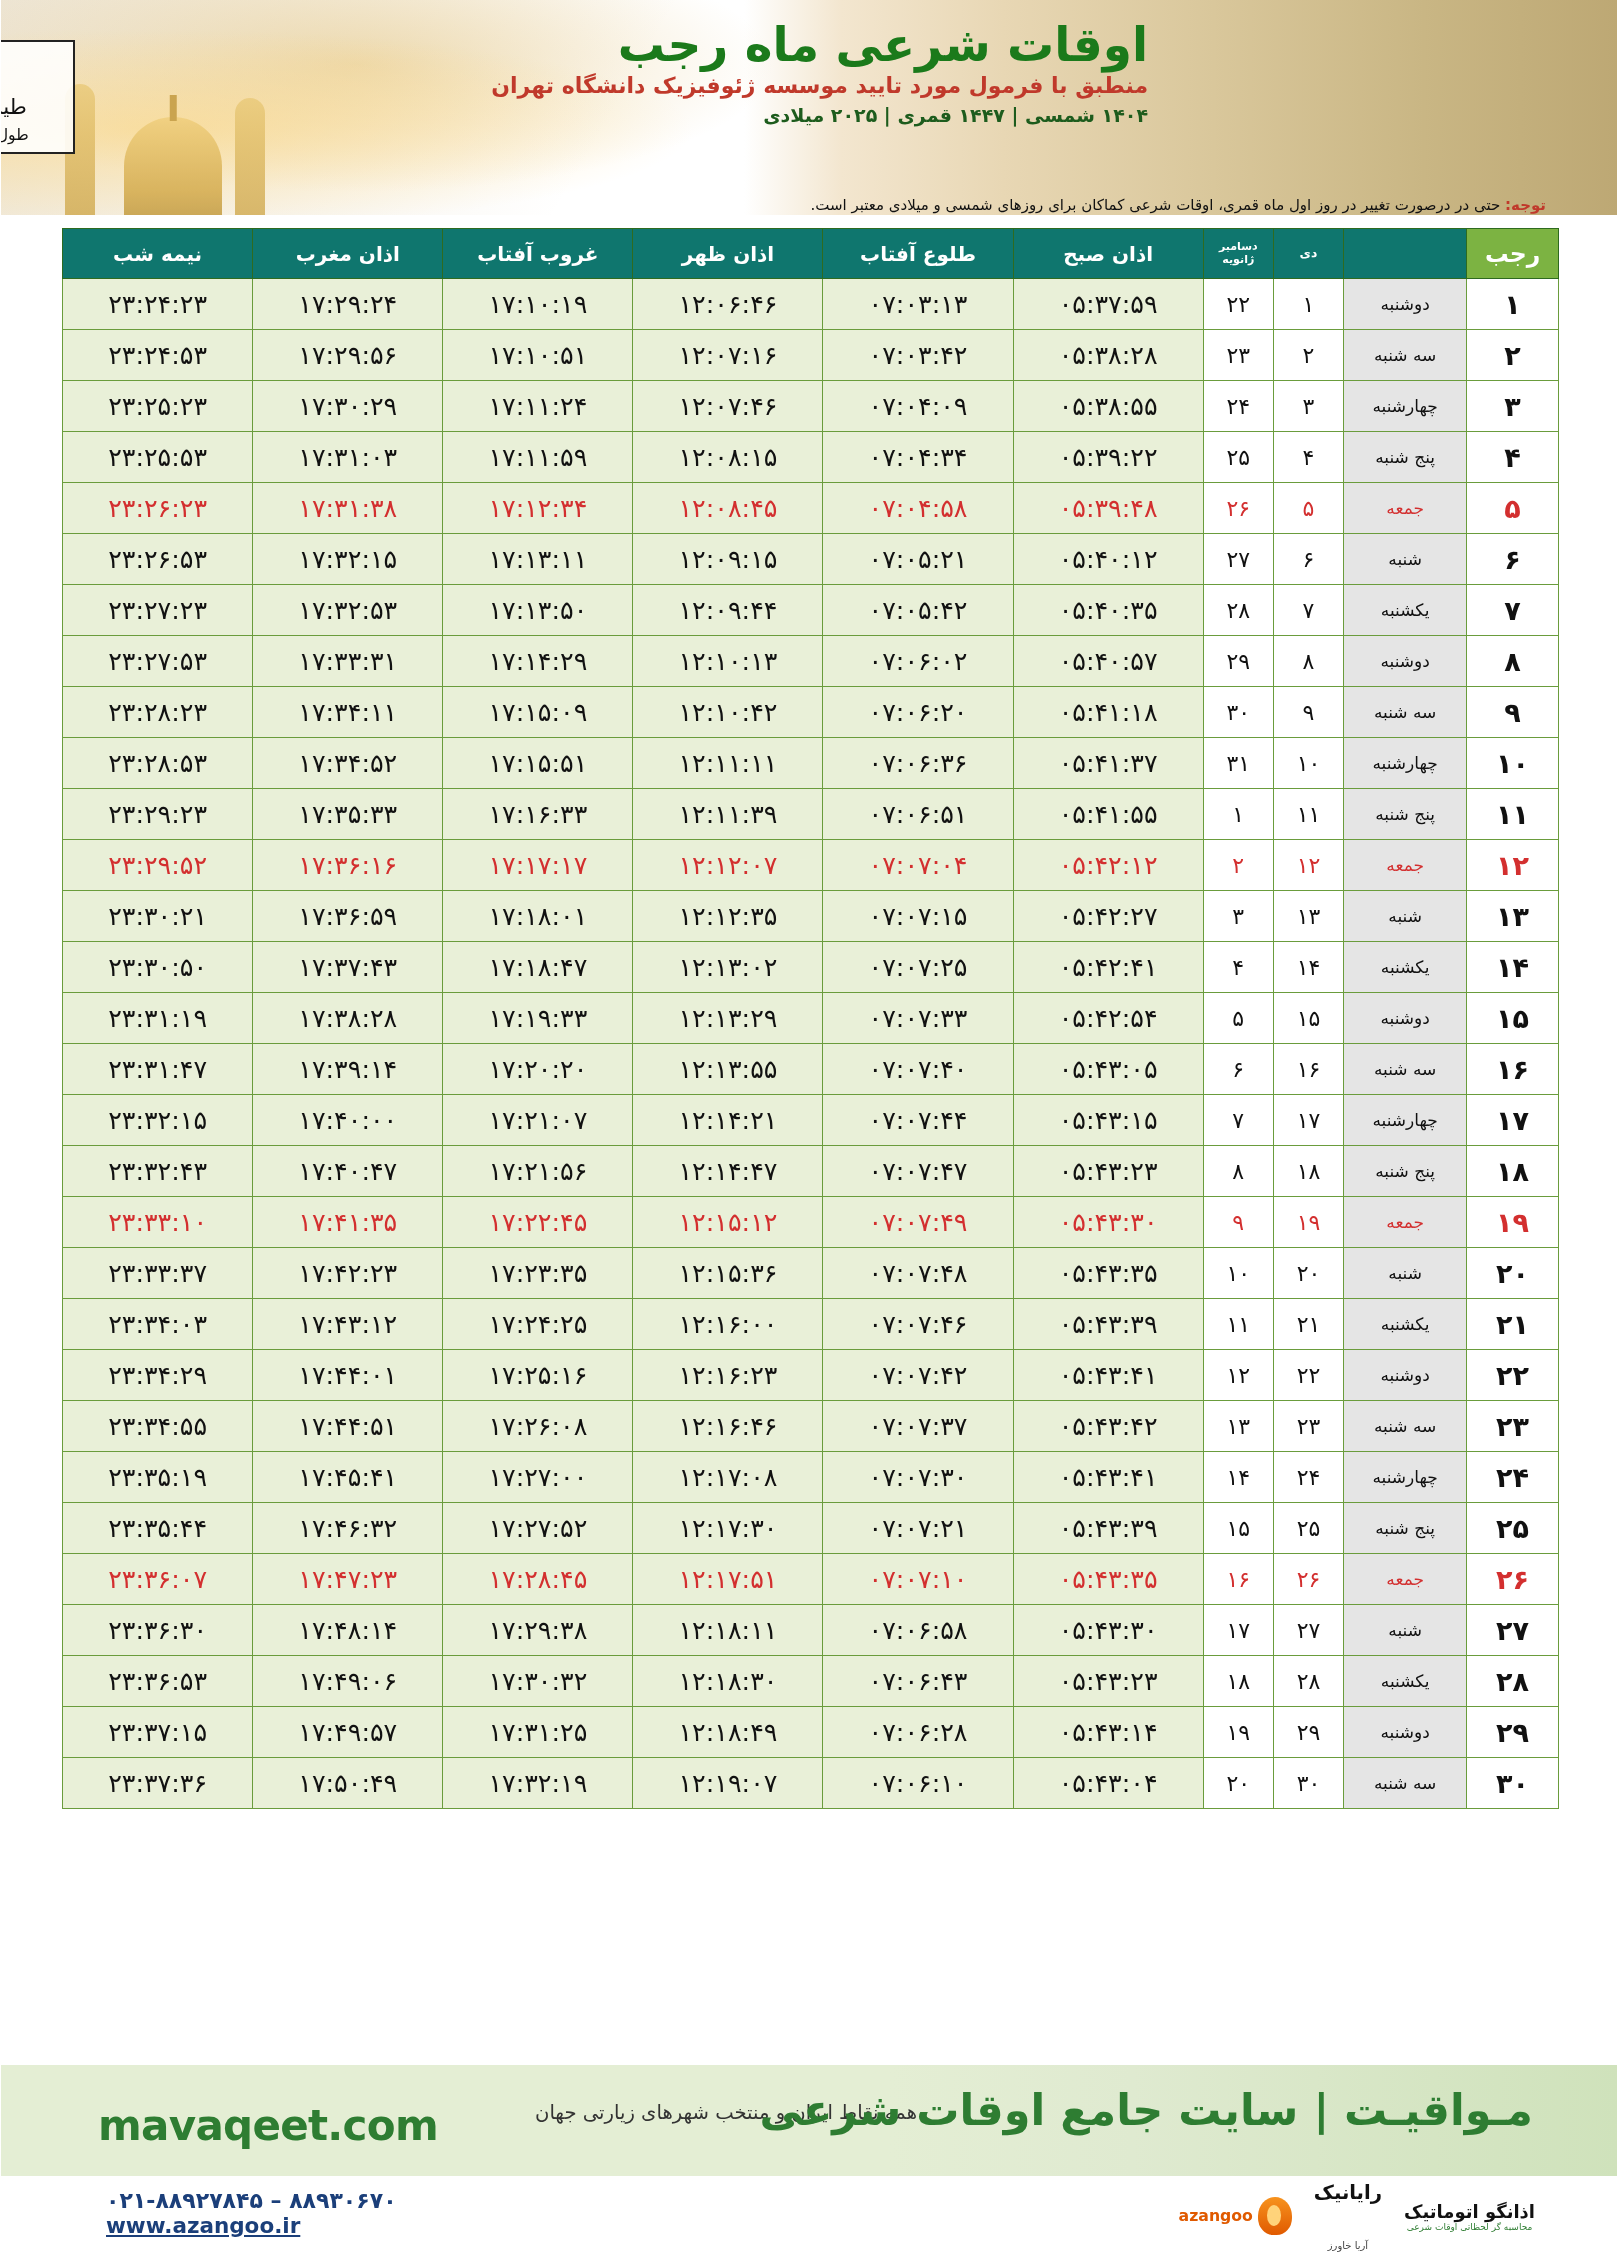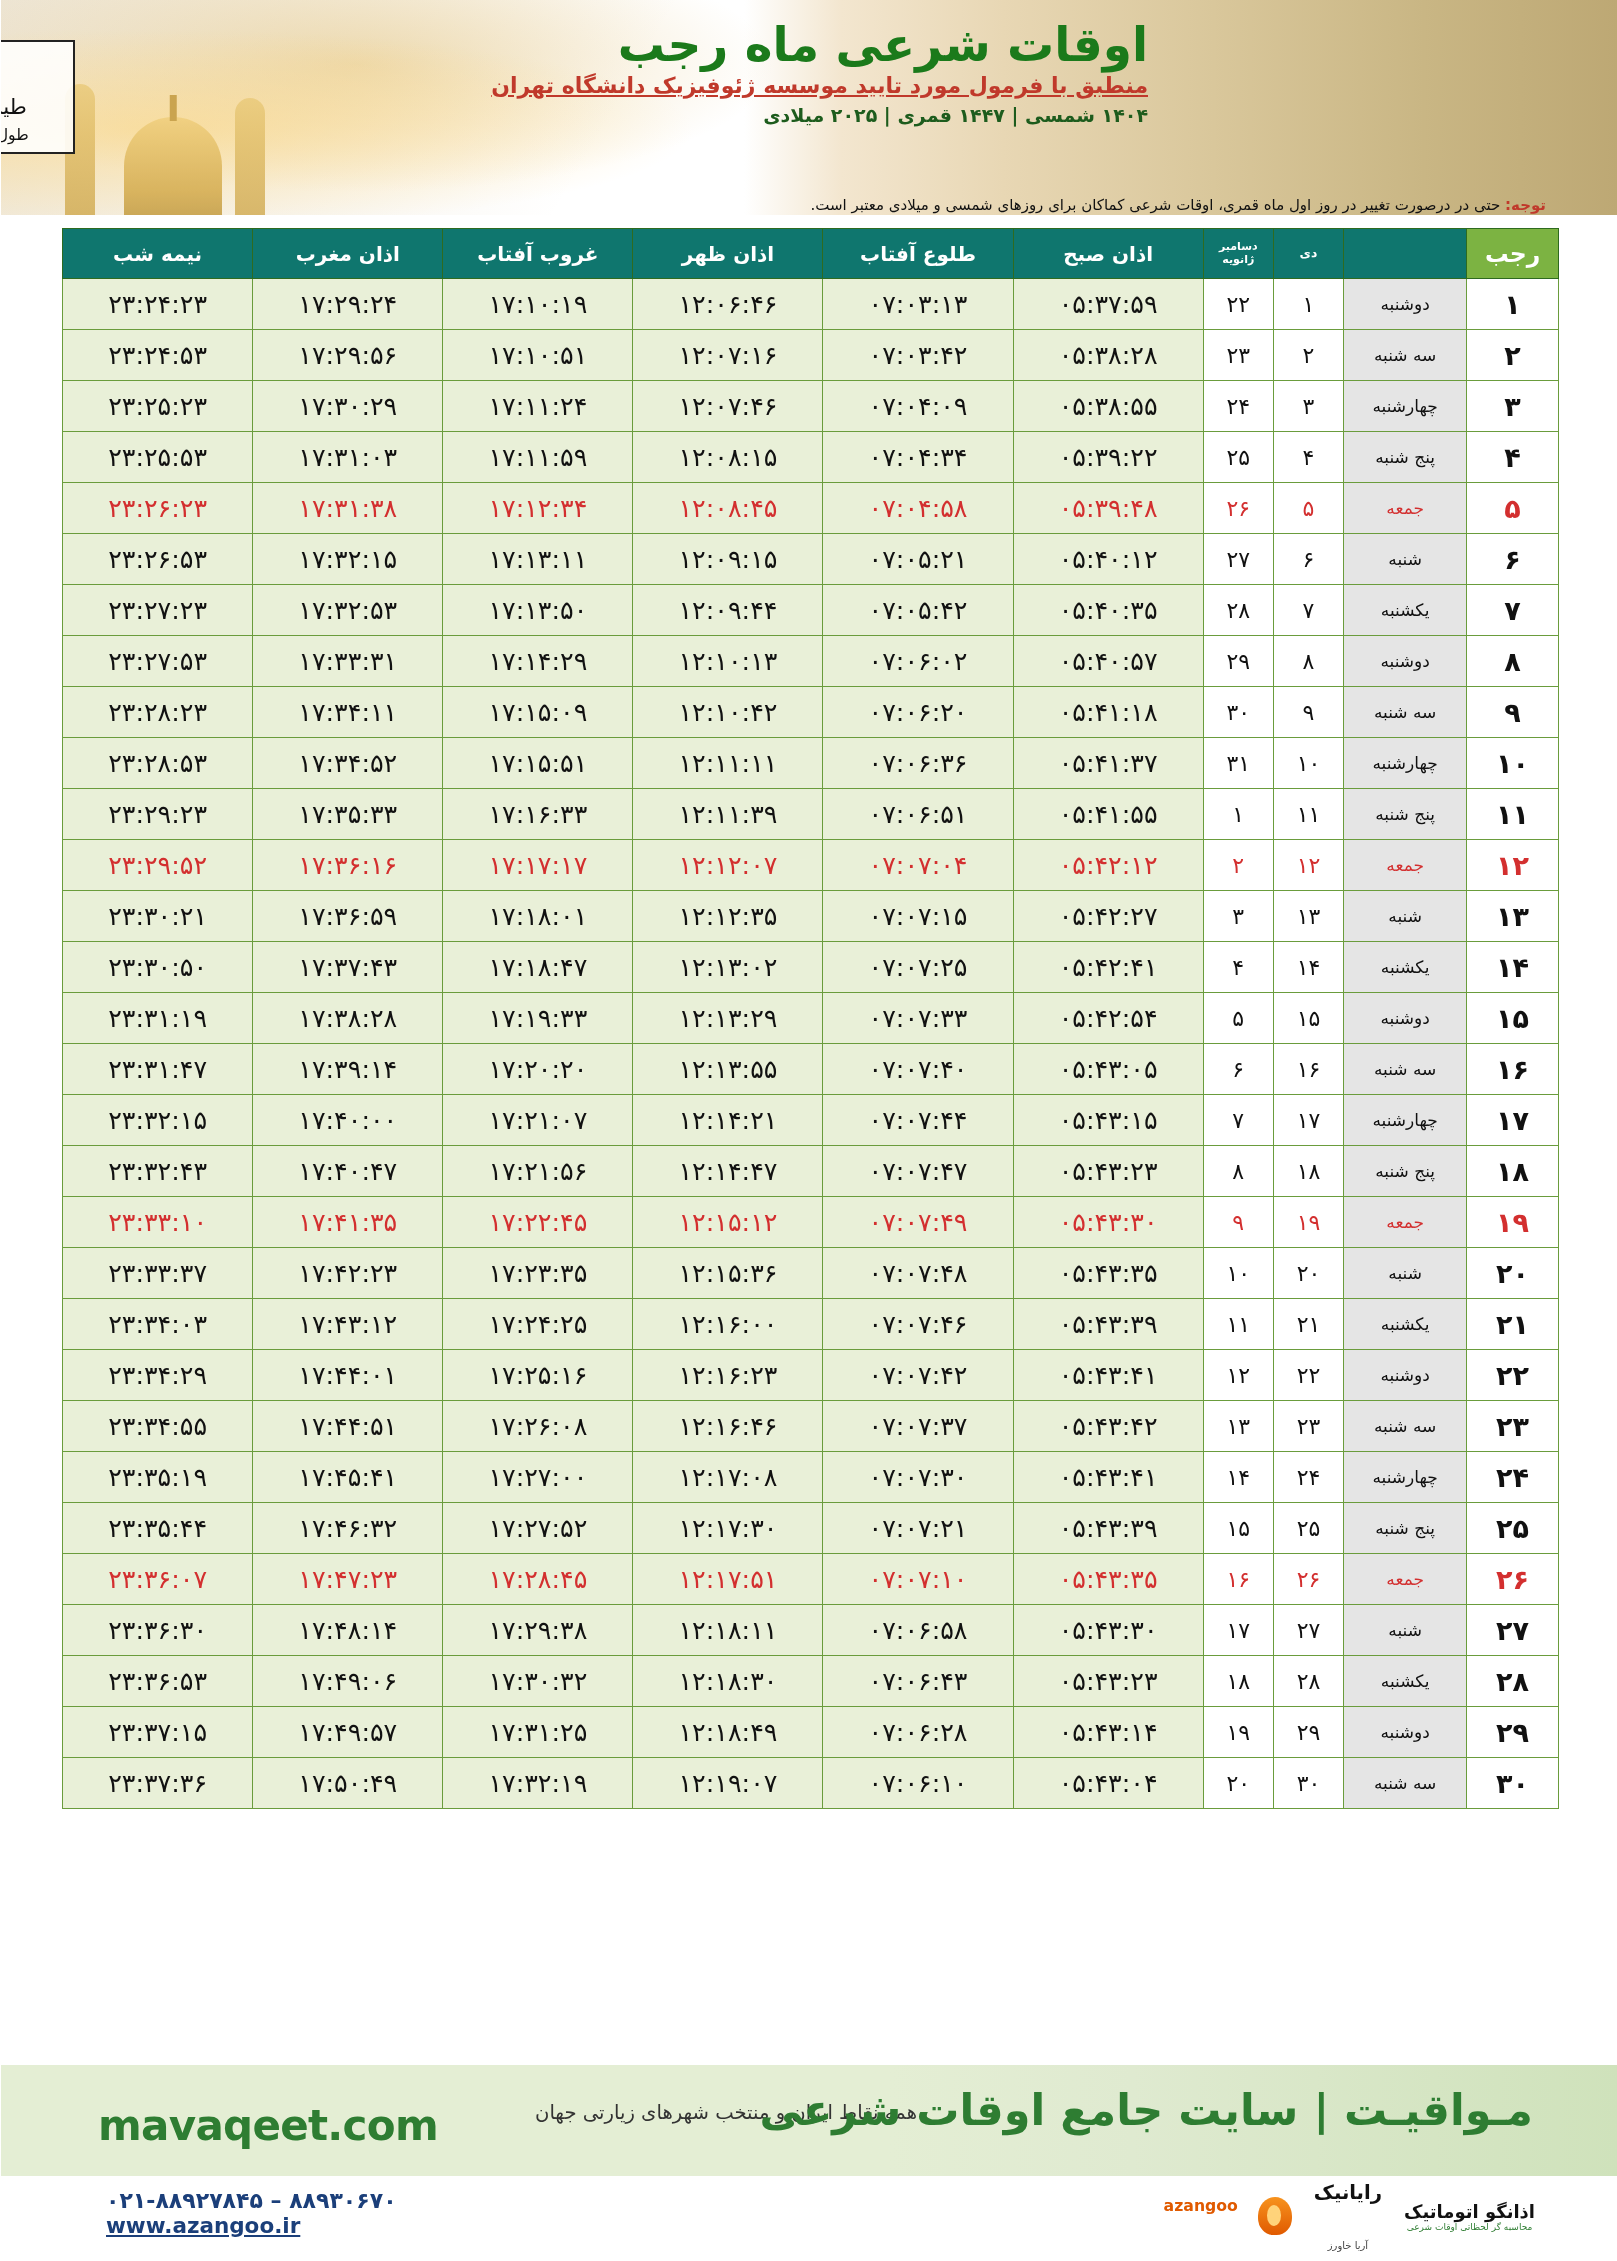--- a/index.html
+++ b/index.html
@@ -75,21 +75,20 @@
     text-align: right;
     padding-right: 144px;
   }
   .sub-title {
     font-size: 22px;
     font-weight: bold;
     color: #c0392b;
     margin: 0 0 6.5px 0;
     text-align: right;
     padding-right: 144px;
-    text-decoration: underline;
   }
   .year-line {
     font-size: 19px;
     color: #1d5c1d;
     text-align: right;
     padding-right: 144px;
     font-weight: bold;
   }
 
   
@@ -269,21 +268,21 @@
   .logos {
     position: absolute;
     right: 91px; top: 5.2px;
     display: flex;
     flex-direction: row-reverse;
     align-items: center;
     gap: 22px;
     direction: rtl;
   }
   .logo-azangoo {
-    display: flex; align-items: flex-start; gap: 20px;
+    display: flex; align-items: center; gap: 5px;
   }
   .logo-azangoo .flame {
     width: 34px; height: 38px;
     background: linear-gradient(180deg,#f7931e 0%, #e05a00 100%);
     border-radius: 50% 50% 45% 45%;
     position: relative;
   }
   .logo-azangoo .flame:after {
     content: "";
     position: absolute; left: 9px; top: 7.8px;

